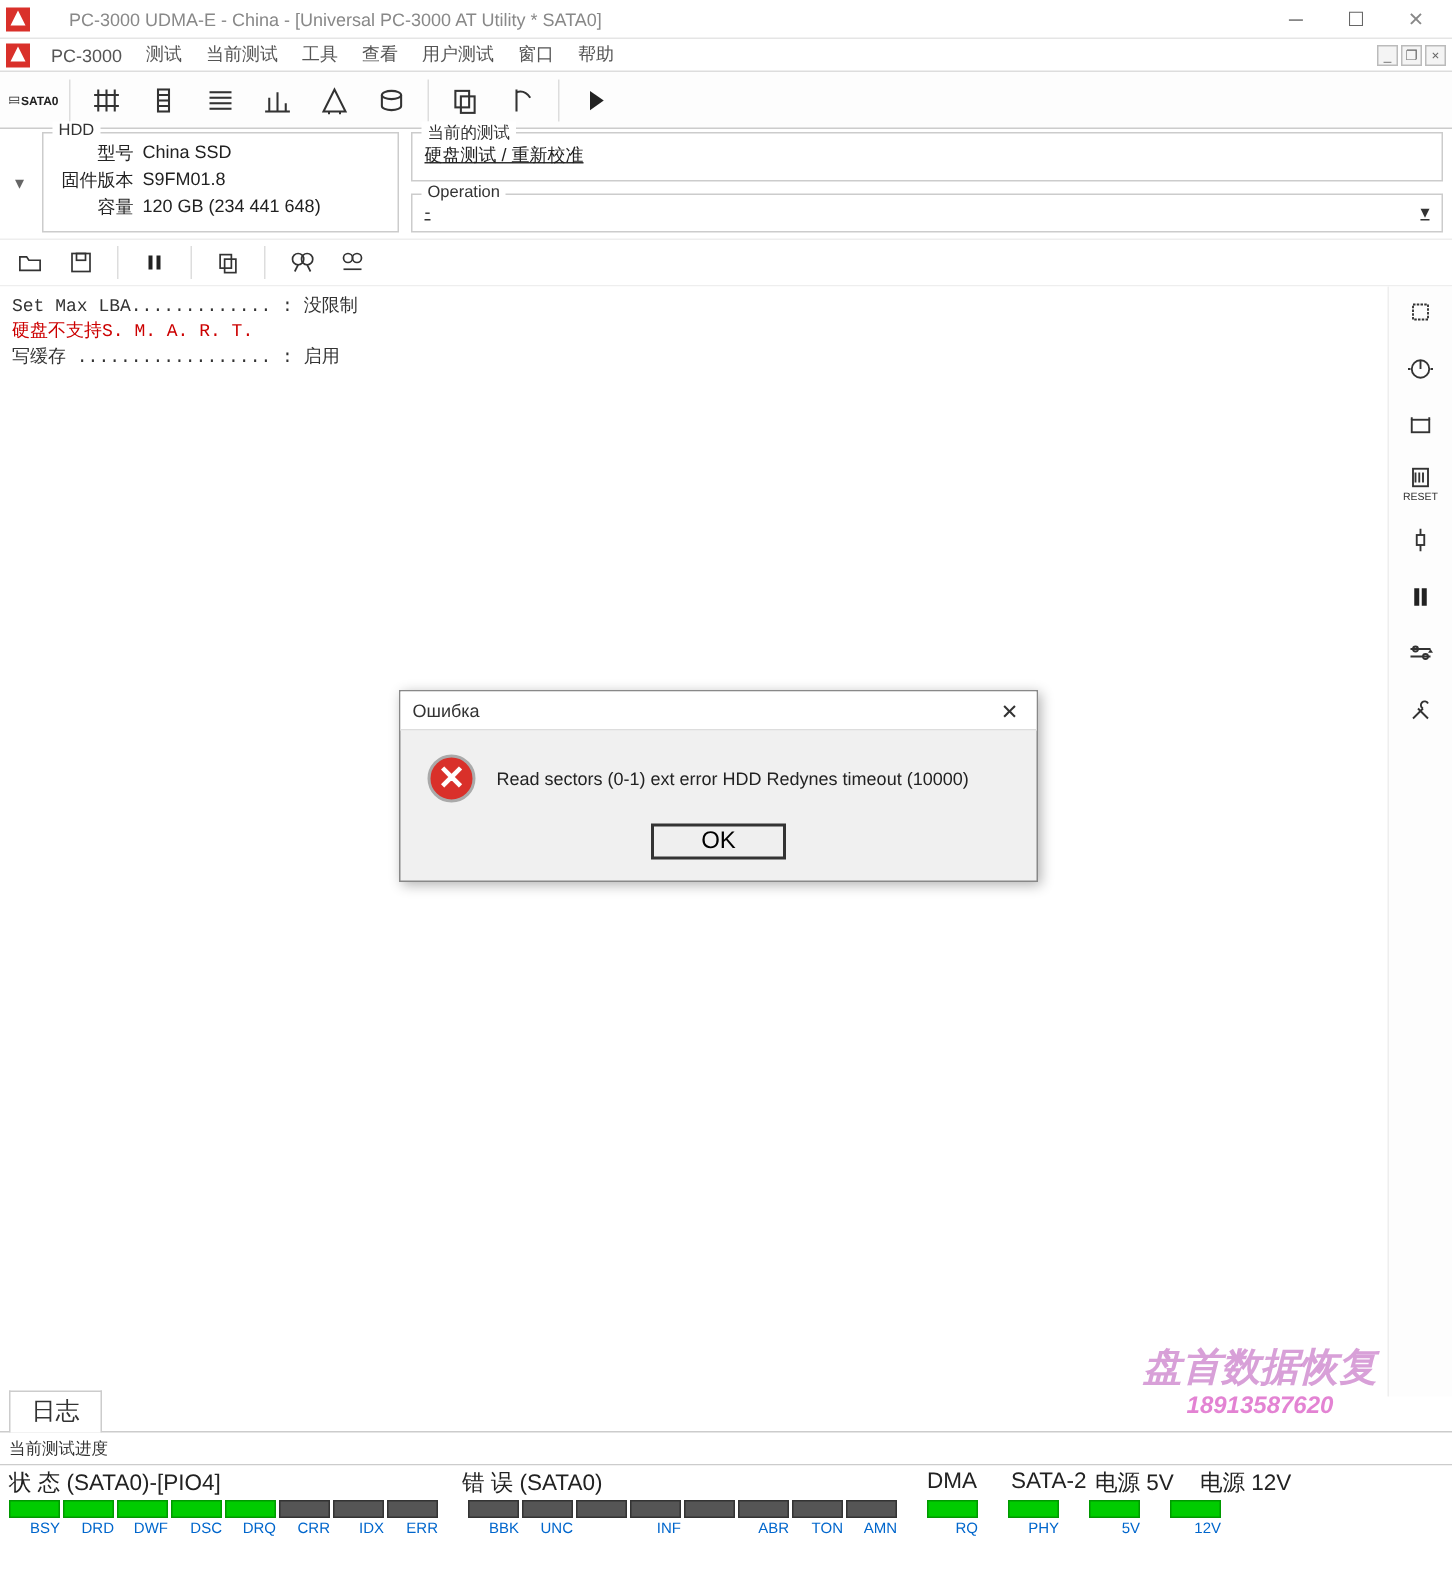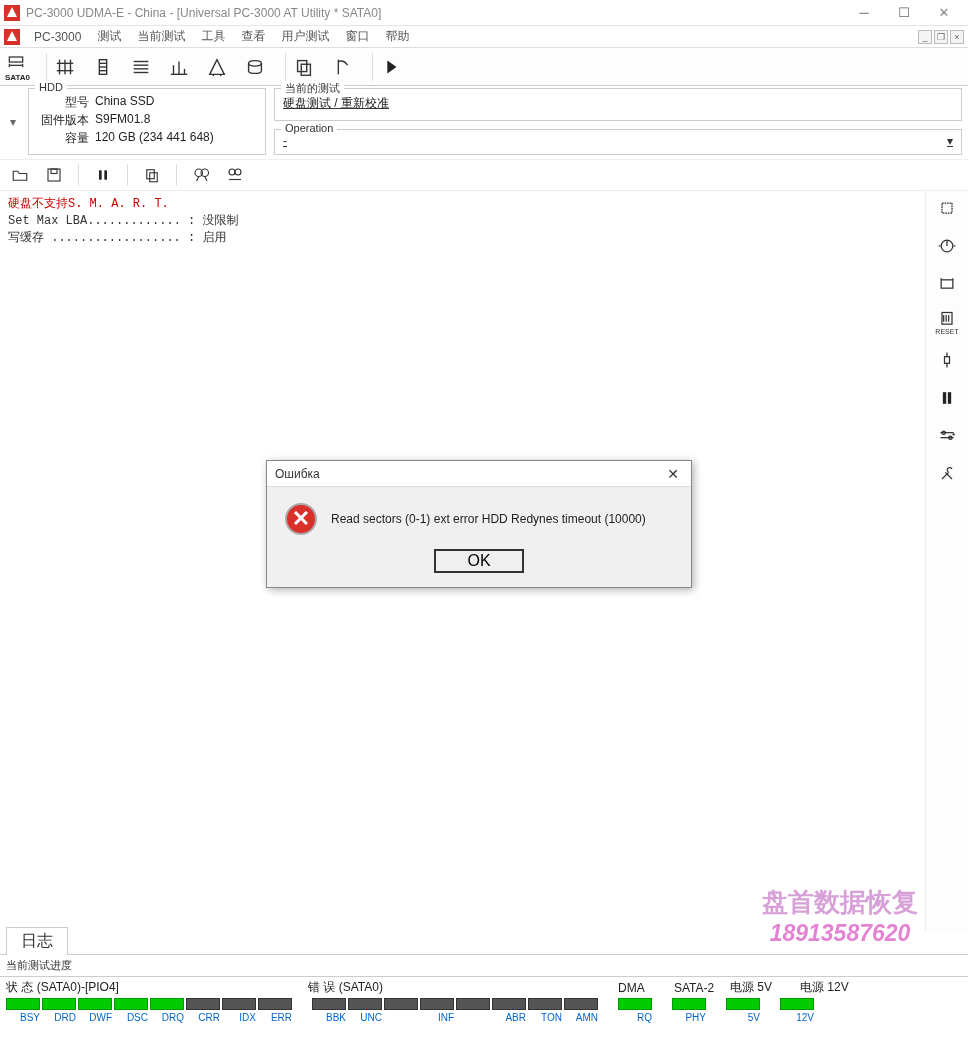--- a/index.html
+++ b/index.html
@@ -1,37 +1,37 @@
 <!DOCTYPE html>
 <html><head>
 <meta charset="utf-8">
 <style>
 * { box-sizing: border-box; margin: 0; padding: 0; }
 body { font-family: "Microsoft YaHei", Tahoma, Arial, sans-serif; font-size: 12px; background: #fff; width: 968px; height: 1047px; position: relative; overflow: hidden; color: #333; }
 
 
-.titlebar { height: 26px; background: #fff; border-bottom: 1px solid #e5e5e5; display: flex; align-items: center; padding: 0 4px; }
+.titlebar { height: 26px; background: #fff; border-bottom: 1px solid #e5e5e5; display: flex; align-items: center; padding: 0 4px; gap: 20px; }
 .titlebar .app-icon { width: 16px; height: 16px; background: #d9302a; margin-right: 6px; position: relative; }
 .titlebar .app-icon::after { content: ""; position: absolute; left: 3px; top: 2px; width: 0; height: 0; border-left: 5px solid transparent; border-right: 5px solid transparent; border-bottom: 10px solid #fff; }
 .titlebar .title-text { color: #888; flex: 1; }
 .titlebar .win-controls { display: flex; }
 .titlebar .win-btn { width: 40px; height: 24px; display: flex; align-items: center; justify-content: center; color: #666; font-size: 13px; cursor: pointer; }
 .titlebar .win-btn.close { color: #888; }
 
 
 .menubar { height: 22px; background: #fff; display: flex; align-items: center; padding: 0 4px; color: #555; border-bottom: 1px solid #ddd; }
 .menubar .app-icon2 { width: 16px; height: 16px; background: #d9302a; margin-right: 6px; position: relative; }
 .menubar .app-icon2::after { content: ""; position: absolute; left: 3px; top: 2px; width: 0; height: 0; border-left: 5px solid transparent; border-right: 5px solid transparent; border-bottom: 10px solid #fff; }
 .menubar .menu-item { padding: 0 8px; cursor: pointer; }
 .menubar .mdi-controls { margin-left: auto; display: flex; gap: 2px; }
 .menubar .mdi-btn { width: 14px; height: 14px; border: 1px solid #bbb; background: #f4f4f4; font-size: 9px; display: flex; align-items: center; justify-content: center; color: #666; cursor: pointer; }
 
 
 .toolbar { height: 38px; border-bottom: 1px solid #ccc; display: flex; align-items: center; padding: 0 4px; gap: 2px; background: #fdfdfd; }
-.toolbar .tbtn { width: 36px; height: 32px; display: flex; flex-direction: column; justify-content: center; cursor: pointer; border: 1px solid transparent; }
+.toolbar .tbtn { width: 36px; height: 32px; display: flex; flex-direction: row; align-items: center; justify-content: center; cursor: pointer; border: 1px solid transparent; }
 .toolbar .tsep { width: 1px; height: 28px; background: #ddd; margin: 0 4px; }
 .tbtn svg { width: 22px; height: 22px; }
 .sata-label { font-size: 8px; font-weight: bold; color: #222; margin-top: 1px; }
 
 
 .info-row { display: flex; padding: 2px 6px 4px 6px; gap: 8px; }
 .fieldset { border: 1px solid #ccc; padding: 4px 8px 6px 8px; position: relative; }
 .fieldset .legend { position: absolute; top: -8px; left: 6px; background: #fff; padding: 0 4px; font-size: 11px; color: #333; }
 .hdd-panel { width: 238px; }
 .hdd-panel .row { display: flex; margin: 1px 0; }
@@ -62,33 +62,33 @@
 
 .tabs { height: 24px; display: flex; align-items: flex-end; padding: 0 6px; border-bottom: 1px solid #ccc; }
 .tab { padding: 3px 14px; border: 1px solid #ccc; border-bottom: none; background: #fff; font-size: 16px; cursor: pointer; position: relative; top: 1px; }
 
 
 .progress-row { height: 22px; border-bottom: 1px solid #ccc; display: flex; align-items: center; padding: 0 6px; }
 .progress-label { font-size: 11px; color: #333; }
 
 
 .statusbar { background: #fff; padding: 2px 6px 4px 6px; }
-.status-labels { display: flex; font-size: 12px; color: #222; margin-bottom: 2px; align-items: center; }
+.status-labels { display: flex; font-size: 15px; color: #222; margin-bottom: 2px; }
 .status-group { display: flex; gap: 2px; }
 .led-row { display: flex; gap: 2px; }
 .led { width: 34px; height: 12px; background: #555; border: 1px solid #333; }
 .led.on { background: #0c0; border-color: #090; }
 .led-labels { display: flex; gap: 2px; margin-top: 2px; }
 .led-label { width: 34px; text-align: right; font-size: 10px; color: #06c; }
 .status-spacer { width: 20px; }
 
 
 .watermark { position: absolute; right: 50px; bottom: 100px; text-align: center; pointer-events: none; }
-.watermark .l1 { font-size: 26px; color: rgba(200,120,200,0.7); font-weight: bold; text-shadow: 1px 1px 2px #fff; }
-.watermark .l2 { font-size: 23px; color: rgba(220,100,200,0.8); font-weight: bold; text-shadow: 1px 1px 2px #fff; font-style: italic; }
+.watermark .l1 { font-size: 26px; color: rgba(200,120,200,0.7); font-weight: bold; text-shadow: 1px 1px 2px #fff; font-style: italic; }
+.watermark .l2 { font-size: 16px; color: rgba(220,100,200,0.8); font-weight: bold; text-shadow: 1px 1px 2px #fff; font-style: italic; }
 .dialog { position: absolute; left: 266px; top: 460px; width: 426px; background: #f0f0f0; border: 1px solid #888; box-shadow: 2px 2px 8px rgba(0,0,0,0.3); }
 .dialog-title { height: 26px; background: #fff; display: flex; align-items: center; padding: 0 8px; border-bottom: 1px solid #ddd; }
 .dialog-title .dt-text { flex: 1; color: #333; }
 .dialog-title .dt-close { width: 20px; text-align: center; cursor: pointer; font-size: 14px; }
 .dialog-body { padding: 16px 18px 14px 18px; display: flex; align-items: center; gap: 14px; }
 .err-icon { width: 32px; height: 32px; border-radius: 50%; background: #d9302a; display: flex; align-items: center; justify-content: center; color: #fff; font-size: 22px; font-weight: bold; border: 2px solid #aaa; }
 .dialog-msg { font-size: 12px; color: #222; }
 .dialog-buttons { padding: 0 0 14px 0; display: flex; justify-content: center; }
 .dialog-buttons button { width: 90px; height: 24px; border: 2px solid #333; background: #efefef; cursor: pointer; font-size: 16px; }
 
@@ -273,22 +273,22 @@
       <svg viewBox="0 0 24 24" width="18" height="18">
         <circle cx="8" cy="8" r="4" class="icon-stroke"></circle>
         <circle cx="16" cy="8" r="4" class="icon-stroke"></circle>
         <line x1="4" y1="18" x2="20" y2="18" class="icon-stroke"></line>
       </svg>
     </div>
 </div>
 
 <div class="main-area">
   <div class="log-area">
+    <div class="log-line"><span>Set Max LBA.............</span><span> : </span><span>没限制</span></div>
     <div class="log-line log-red">硬盘不支持S. M. A. R. T.</div>
-    <div class="log-line"><span>Set Max LBA.............</span><span> : </span><span>没限制</span></div>
     <div class="log-line"><span>写缓存 ..................</span><span> : </span><span>启用</span></div>
   </div>
   <div class="right-sidebar">
     <div class="rbtn">
         <svg viewBox="0 0 24 24">
           <rect x="6" y="6" width="12" height="12" class="icon-stroke" stroke-dasharray="2 1"></rect>
         </svg>
       </div>
     <div class="rbtn">
         <svg viewBox="0 0 24 24">

